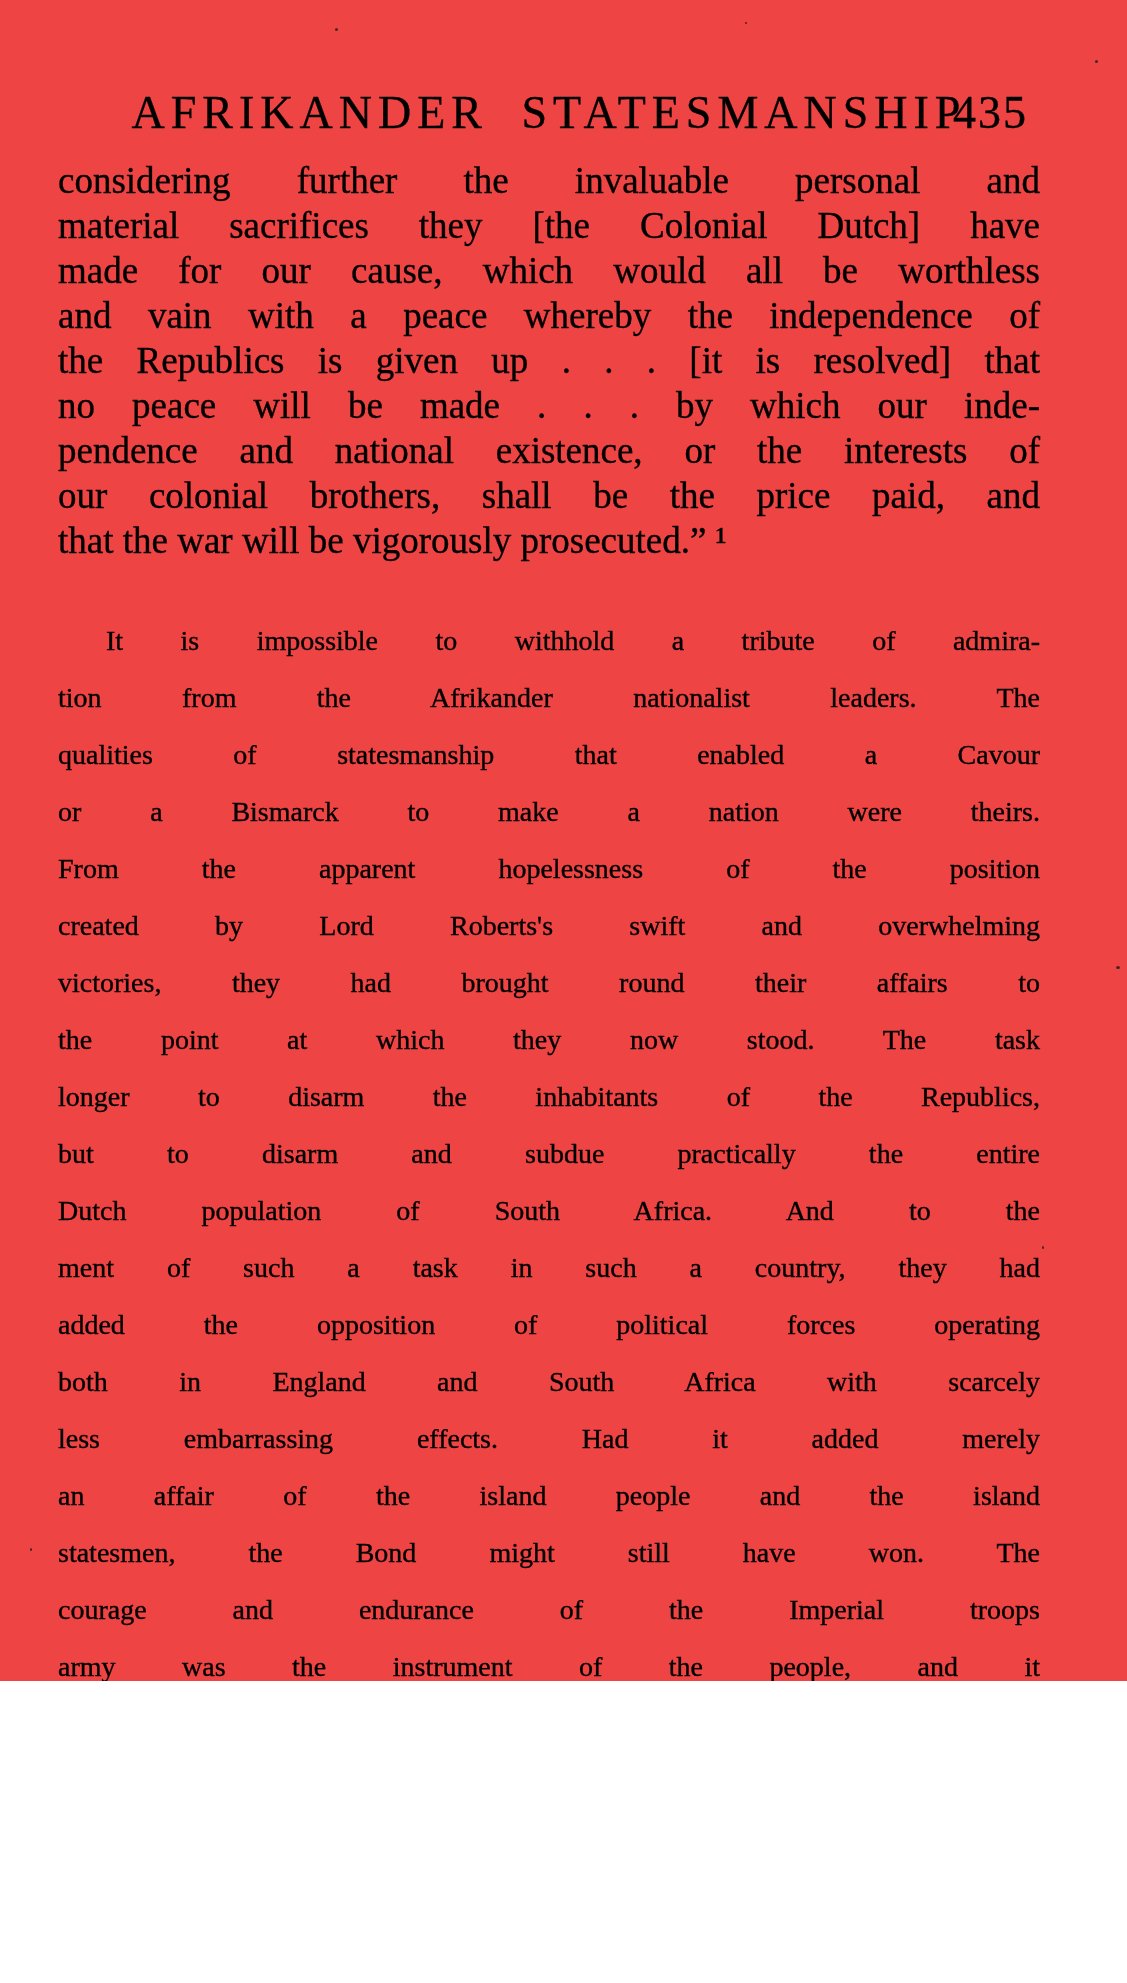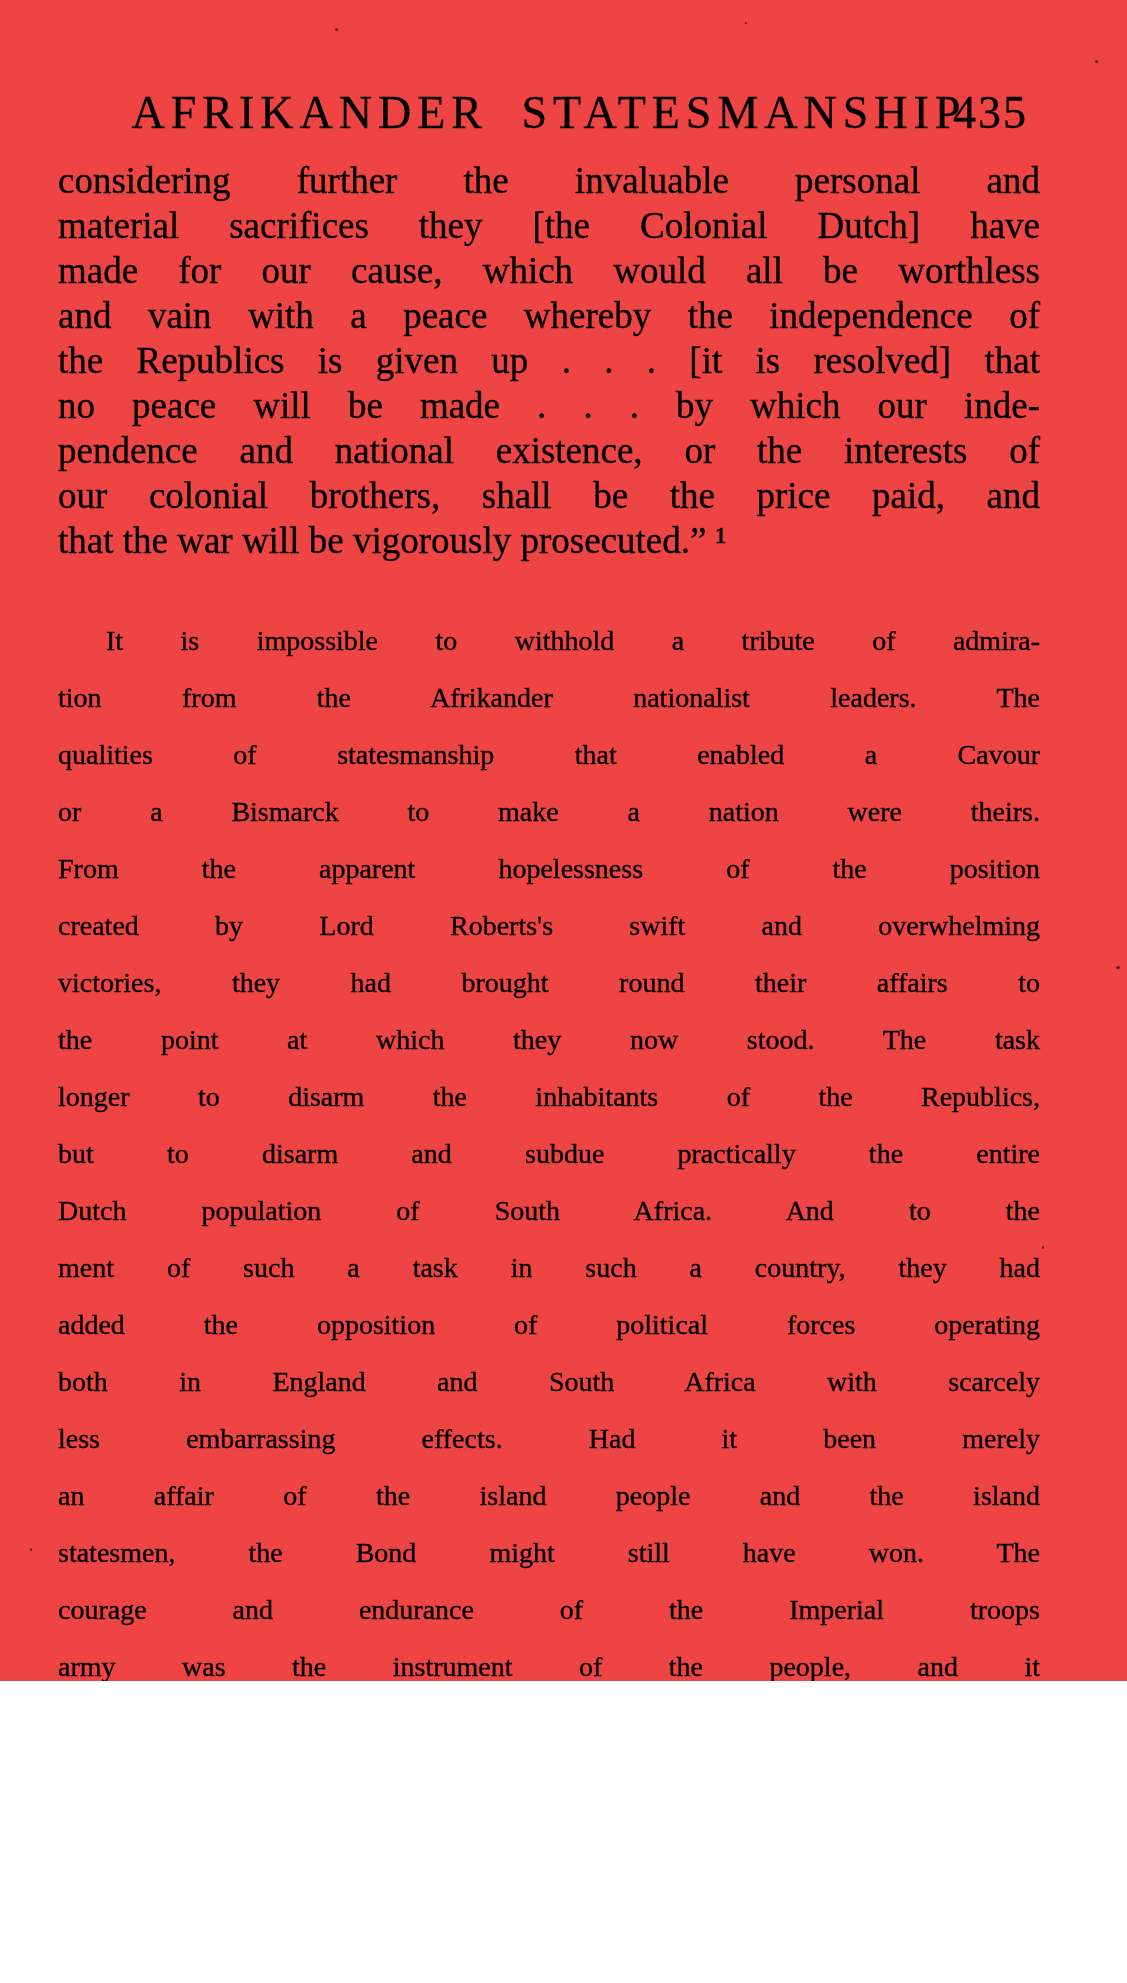--- a/index.html
+++ b/index.html
@@ -134,21 +134,21 @@
       <div class="line">From the apparent hopelessness of the position</div>
       <div class="line">created by Lord Roberts's swift and overwhelming</div>
       <div class="line">victories, they had brought round their affairs to</div>
       <div class="line">the point at which they now stood.  The task</div>
       <div class="line">longer to disarm the inhabitants of the Republics,</div>
       <div class="line">but to disarm and subdue practically the entire</div>
       <div class="line">Dutch population of South Africa.  And to the</div>
       <div class="line">ment of such a task in such a country, they had</div>
       <div class="line">added the opposition of political forces operating</div>
       <div class="line">both in England and South Africa with scarcely</div>
-      <div class="line">less embarrassing effects.  Had it been merely</div>
+      <div class="line">less embarrassing effects.  Had it added merely</div>
       <div class="line">an affair of the island people and the island</div>
       <div class="line">statesmen, the Bond might still have won.  The</div>
       <div class="line">courage and endurance of the Imperial troops</div>
       <div class="line">army was the instrument of the people, and it</div>
     </section>
 
   <footer class="footnote">
     <span class="fn-marker">1</span><span class="fn-text">Cd. 663.</span>
   </footer>
 

